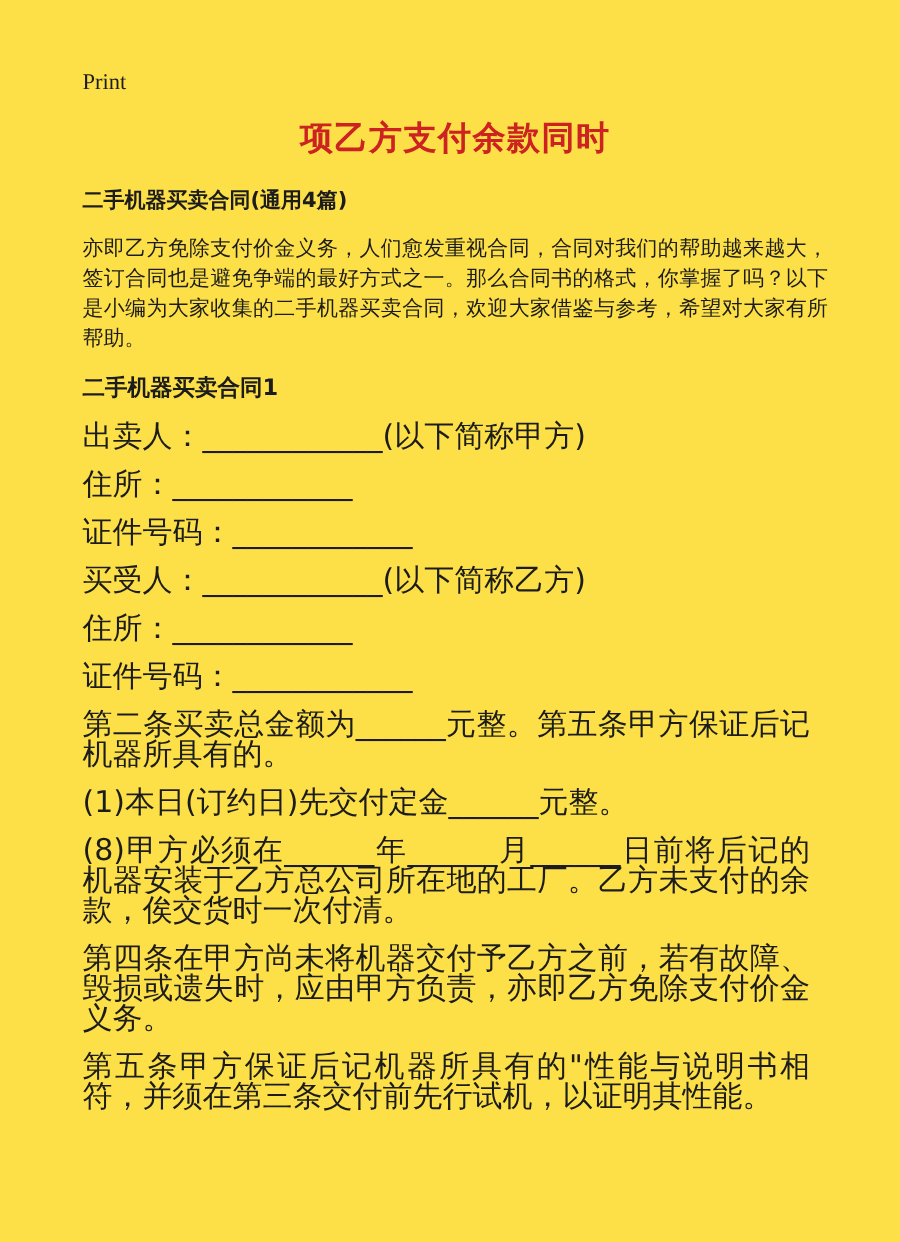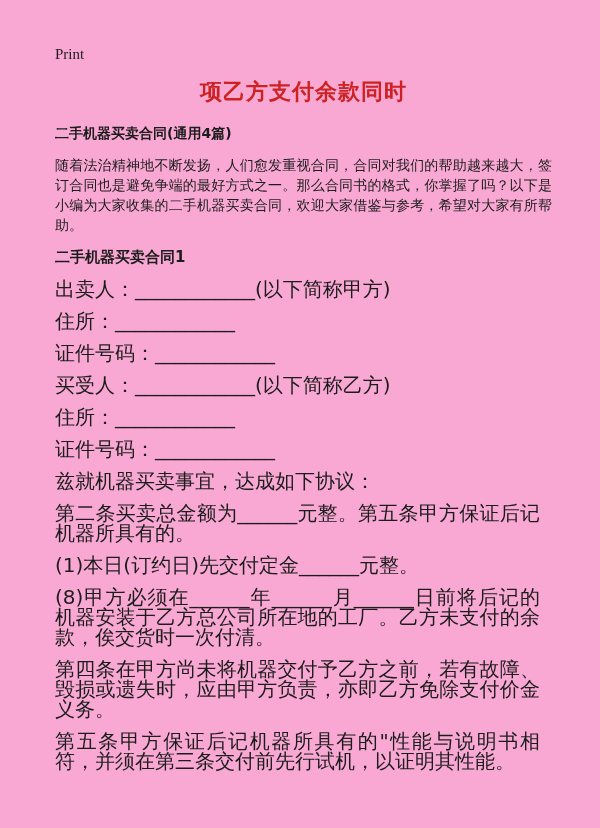--- a/index.html
+++ b/index.html
@@ -11,21 +11,21 @@
     body {
       width: 600px;
       height: 828px;
       overflow: hidden;
       font-family: "DejaVu Sans", sans-serif;
       color: #1c1c1c;
     }
     .page {
       width: 600px;
       height: 828px;
-      background: #f9a8d4;
+      background: #fde047;
       padding: 44px 48px 20px 55px;
     }
     .print-link {
       display: inline-block;
       font-family: "Liberation Serif", "DejaVu Serif", serif;
       font-size: 15px;
       color: #1c1c1c;
       text-decoration: none;
       margin: 0;
       cursor: pointer;
@@ -70,30 +70,29 @@
 <body>
 
 <div class="page">
 
   <a class="print-link">Print</a>
 
   <h1 class="doc-title">项乙方支付余款同时</h1>
 
   <p class="doc-subtitle">二手机器买卖合同(通用4篇)</p>
 
-  <p class="intro">随着法治精神地不断发扬，人们愈发重视合同，合同对我们的帮助越来越大，签订合同也是避免争端的最好方式之一。那么合同书的格式，你掌握了吗？以下是小编为大家收集的二手机器买卖合同，欢迎大家借鉴与参考，希望对大家有所帮助。</p>
+  <p class="intro">亦即乙方免除支付价金义务，人们愈发重视合同，合同对我们的帮助越来越大，签订合同也是避免争端的最好方式之一。那么合同书的格式，你掌握了吗？以下是小编为大家收集的二手机器买卖合同，欢迎大家借鉴与参考，希望对大家有所帮助。</p>
 
   <h2 class="section-heading">二手机器买卖合同1</h2>
 
   <p class="para">出卖人：____________(以下简称甲方)</p>
   <p class="para">住所：____________</p>
   <p class="para">证件号码：____________</p>
   <p class="para">买受人：____________(以下简称乙方)</p>
   <p class="para">住所：____________</p>
   <p class="para">证件号码：____________</p>
-  <p class="para">兹就机器买卖事宜，达成如下协议：</p>
   <p class="para">第二条买卖总金额为______元整。第五条甲方保证后记机器所具有的。</p>
   <p class="para">(1)本日(订约日)先交付定金______元整。</p>
   <p class="para">(8)甲方必须在______年______月______日前将后记的机器安装于乙方总公司所在地的工厂。乙方未支付的余款，俟交货时一次付清。</p>
   <p class="para">第四条在甲方尚未将机器交付予乙方之前，若有故障、毁损或遗失时，应由甲方负责，亦即乙方免除支付价金义务。</p>
   <p class="para">第五条甲方保证后记机器所具有的"性能与说明书相符，并须在第三条交付前先行试机，以证明其性能。</p>
 
 </div>
 
 </body></html>

